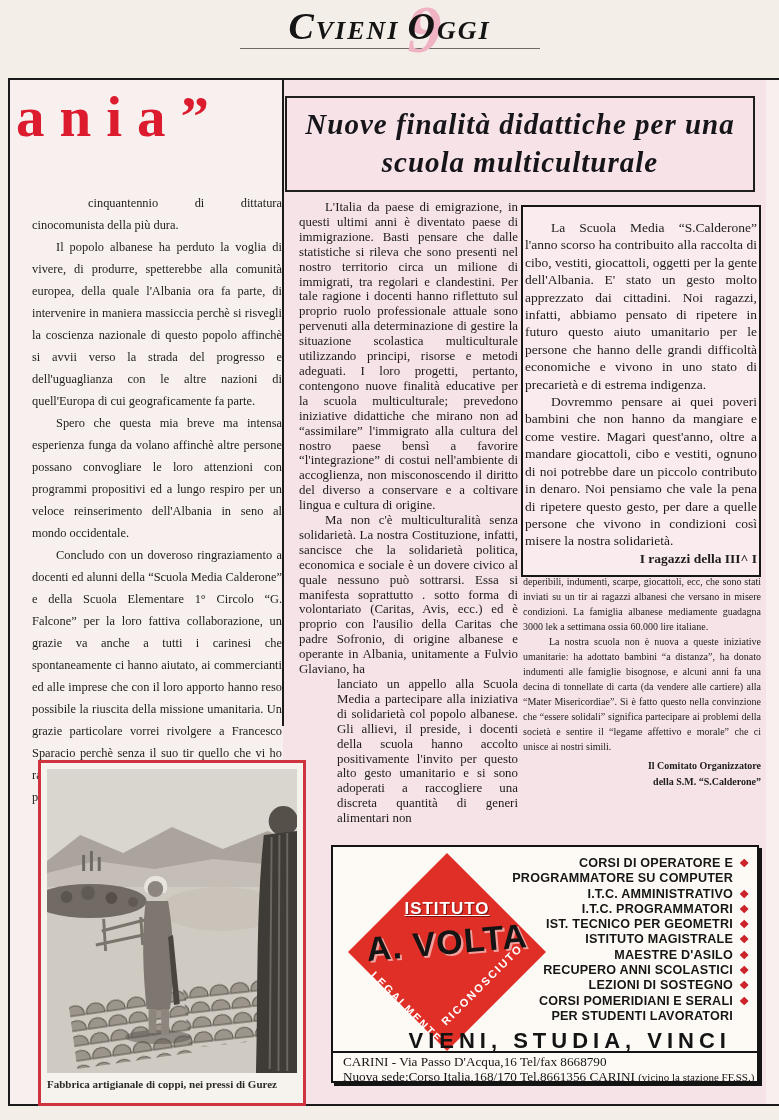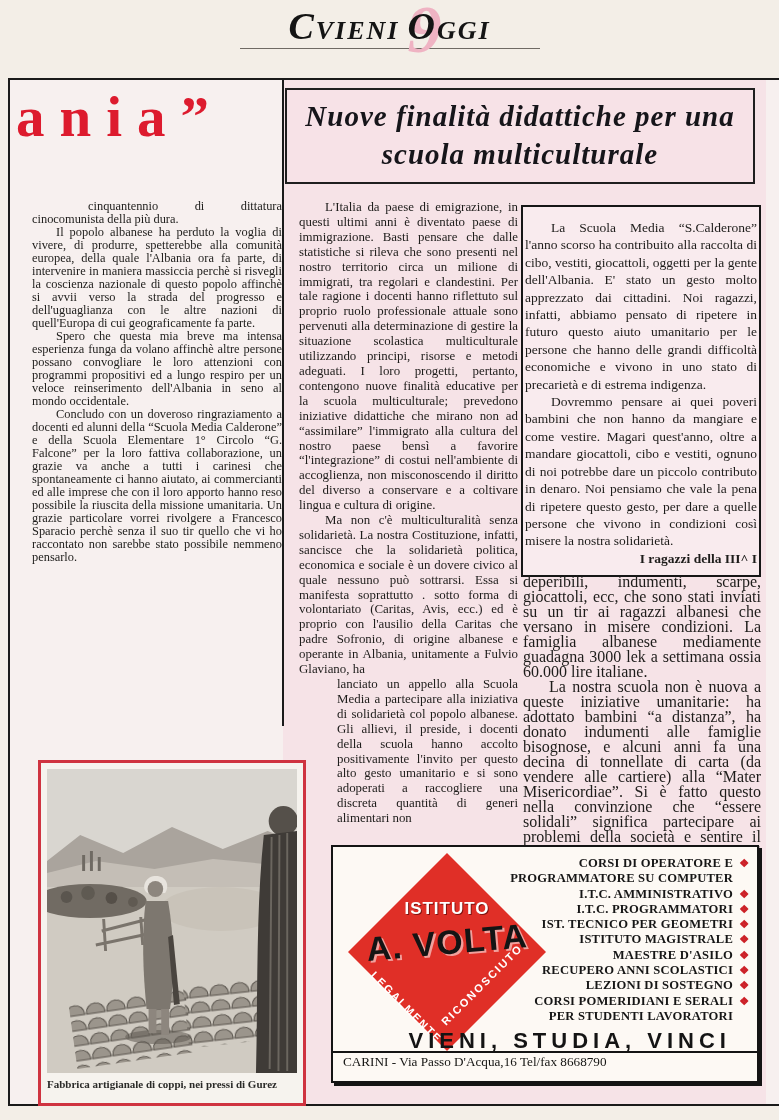--- a/index.html
+++ b/index.html
@@ -31,28 +31,28 @@
   .article-panel { position:absolute; left:273px; top:0; width:483px; height:1024px; background:#f6e3e7; }
   .v-divider { position:absolute; left:272px; top:0; width:2px; height:646px; background:#1a1a1a; }
 
   
   .left-headline {
     position:absolute; left:6px; top:4px; z-index:2;
     font-size:57px; font-weight:bold; color:#dd1b2e; letter-spacing:15px; white-space:nowrap;
   }
   .left-body {
     position:absolute; left:22px; top:112px; width:250px;
-    font-size:12.4px; line-height:13px; text-align:justify;margin-top:8px;
+    font-size:12.4px; line-height:22px; text-align:justify;
   }
   .left-body p { margin:0; text-indent:24px; }
   .left-body p.p-first { text-indent:56px; }
 
   
   .headline-box {
-    position:absolute; left:275px; top:8px; width:470px; height:96px;
+    position:absolute; left:275px; top:16px; width:470px; height:96px;
     border:2px solid #1f1f1f; background:#f7e2e7;
     display:flex; align-items:center; justify-content:center; text-align:center;
   }
   .headline-box h1 {
     margin:0; padding:0 14px;
     font-size:29px; font-style:italic; font-weight:bold; line-height:1.3; letter-spacing:1px; color:#16151a;
   }
 
   
   .col1 {
@@ -66,21 +66,21 @@
     position:absolute; left:511px; top:125px; width:240px;
     border:2px solid #161616; background:#f9ebee;
     padding:12px 2px 8px;
     font-size:13.5px; line-height:17.4px; text-align:justify;
   }
   .sidebar-box p { margin:0; text-indent:26px; }
   .sidebar-sign { text-align:right; font-weight:bold; margin-top:3px; text-indent:0; }
 
   .col2 {
     position:absolute; left:513px; top:494px; width:238px;
-    font-size:16px; line-height:15px; text-align:justify;
+    font-size:10px; line-height:15px; text-align:justify;
   }
   .col2 p { margin:0; }
   .col2 p.indent { text-indent:26px; }
   .article-sign { text-align:right; font-weight:bold; margin-top:4px; line-height:15.5px; }
 
   
   .photo-frame {
     position:absolute; left:28px; top:680px; width:268px; height:346px; z-index:3;
     border:3px solid #cf3340; background:#f6f3ee; padding:6px 6px 2px;font-weight:bold;
   }
@@ -93,41 +93,41 @@
     border:2px solid #141414; background:#fdf9f4; box-shadow:3px 3px 0 #141414;
   }
   .ad-diamond-wrap { position:absolute; left:8px; top:4px; width:210px; height:204px; }
   .diamond {
     position:absolute; left:36px; top:31px; width:140px; height:140px;
     background:#e02f27; transform:rotate(45deg);
   }
   .logo-istituto {
     position:absolute; left:0; top:48px; width:212px; text-align:center;
     color:#fff; font-family:"Liberation Sans", sans-serif; font-weight:bold;
-    font-size:17px; letter-spacing:1px; text-shadow:1px 1px 0 #7e120e;
+    font-size:17px; letter-spacing:1px; text-shadow:1px 1px 0 #7e120e;text-decoration:underline;
   }
   .logo-volta {
     position:absolute; left:0; top:72px; width:212px; text-align:center;
     color:#141414; font-family:"Liberation Sans", sans-serif; font-weight:bold;
     font-size:34px; letter-spacing:1px; transform:rotate(-5deg);
     text-shadow:2px 2px 0 rgba(255,255,255,0.55);
   }
   .logo-edge-left, .logo-edge-right {
     position:absolute; color:#fff; font-family:"Liberation Sans", sans-serif;
     font-weight:bold; font-size:11px; letter-spacing:2px; white-space:nowrap;
   }
   .logo-edge-left  { left:36px;  top:118px; transform:rotate(45deg);  transform-origin:left top; }
   .logo-edge-right { left:98px;  top:168px; transform:rotate(-45deg); transform-origin:left top; }
 
   .ad-courses {
     position:absolute; right:8px; top:9px; width:310px;
     font-family:"Liberation Sans", sans-serif; font-weight:bold;
     font-size:12.6px; line-height:15.3px; color:#161616;
   }
-  .course-row { display:flex; justify-content:flex-end; align-items:flex-start;font-family:Liberation Serif, serif; }
+  .course-row { display:flex; justify-content:flex-end; align-items:flex-start; }
   .course-label { text-align:right; letter-spacing:0.2px; }
   .course-bullet { width:16px; text-align:right; color:#cc2027; font-size:11px; }
 
   .ad-slogan {
     position:absolute; right:26px; top:181px;
     font-family:"Liberation Sans", sans-serif; font-weight:bold;
     font-size:22px; letter-spacing:5px; color:#141414;
   }
   .ad-sep { position:absolute; left:0; right:0; top:204px; border-top:2px solid #141414; }
   .ad-address { position:absolute; left:10px; top:208px; font-size:13.2px; line-height:14.6px; color:#151513; }
@@ -272,16 +272,17 @@
       <div class="course-row">
           <span class="course-label">PER STUDENTI LAVORATORI</span>
           <span class="course-bullet"></span>
         </div>
     </div>
 
     <div class="ad-slogan">VIENI, STUDIA, VINCI</div>
     <div class="ad-sep"></div>
     <div class="ad-address">
       <div>CARINI - Via Passo D'Acqua,16 Tel/fax  8668790</div>
+      <div><span>Nuova sede:Corso Italia,168/170 Tel.8661356 CARINI</span> <span class="note">(vicino la stazione FF.SS.)</span></div>
     </div>
   </div>
 
 </div>
 
 </body></html>

